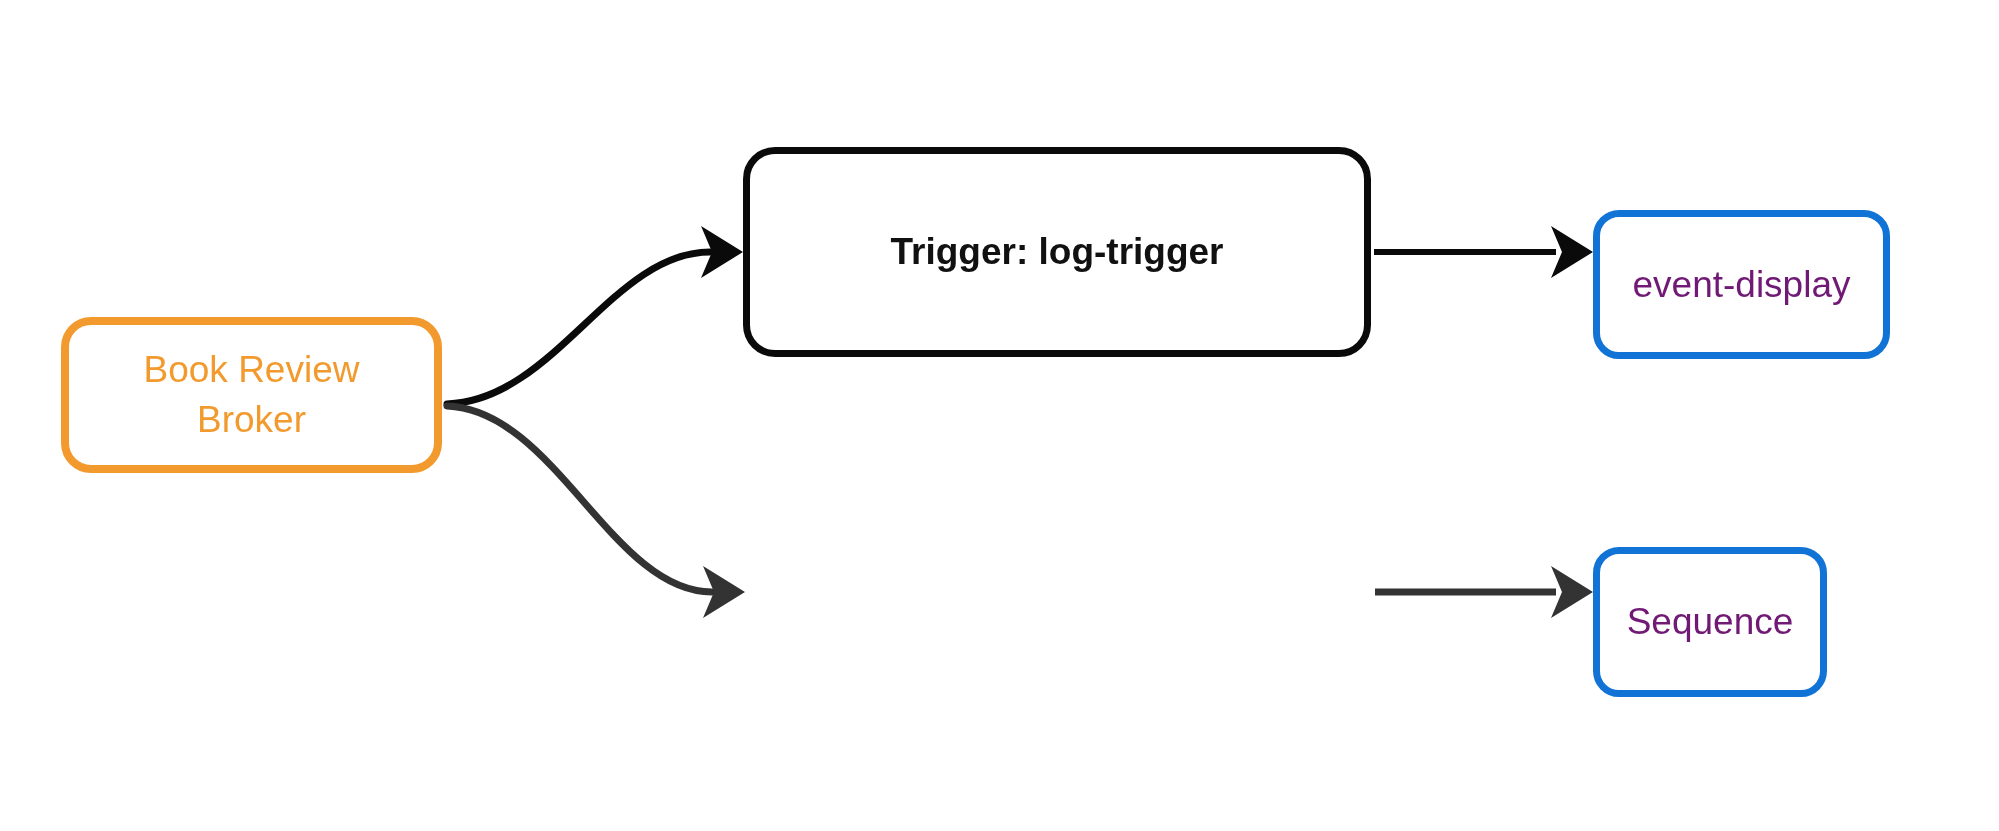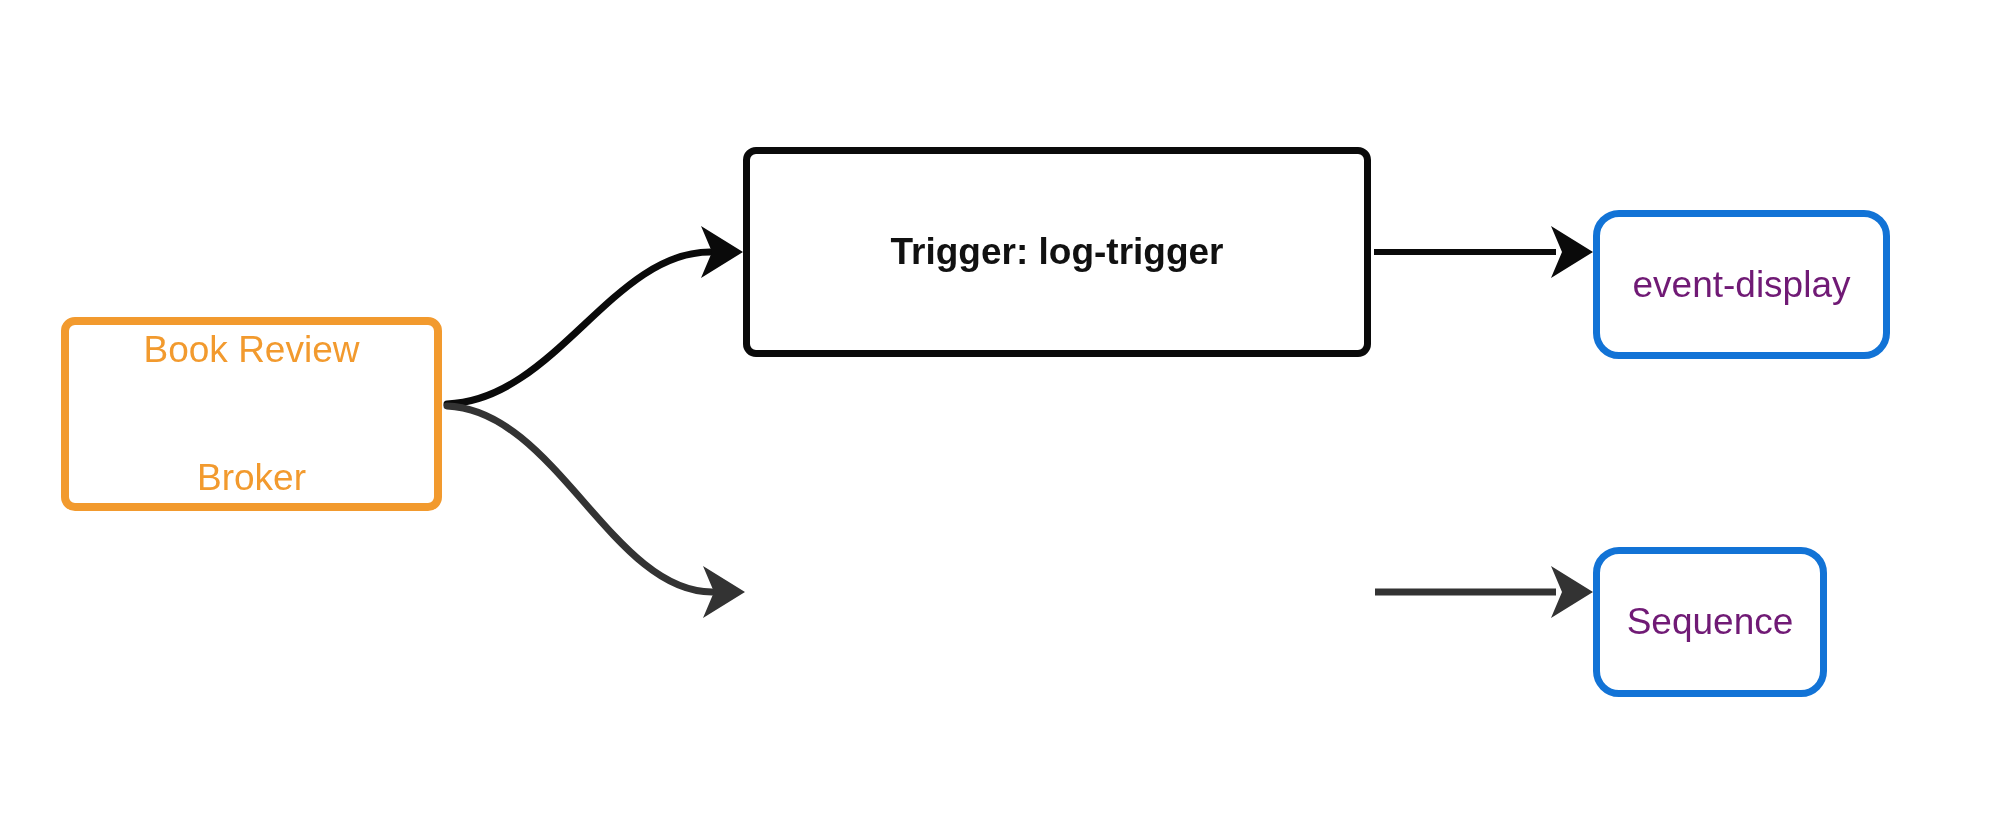--- a/index.html
+++ b/index.html
@@ -26,31 +26,30 @@
     box-sizing: border-box;
     background: #ffffff;
     display: flex;
     flex-direction: column;
     align-items: center;
     justify-content: center;
     text-align: center;
   }
   .node-broker {
     left: 61px; top: 317px;
-    width: 381px; height: 194px;
+    width: 381px; height: 156px;
     border: 8px solid #F29A2E;
-    border-radius: 14px;
+    border-radius: 30px;
     color: #F29A2E;
     font-size: 37px;
     line-height: 50px;
-    justify-content: space-between;
   }
   .node-trigger {
     border: 7px solid #0a0a0a;
-    border-radius: 13px;
+    border-radius: 32px;
     color: #111111;
     font-size: 37px;
     line-height: 52px;
   }
   .node-trigger-1 {
     left: 743px; top: 147px;
     width: 628px; height: 210px;
   }
   .node-trigger-2 {
     left: 743px; top: 485px;

